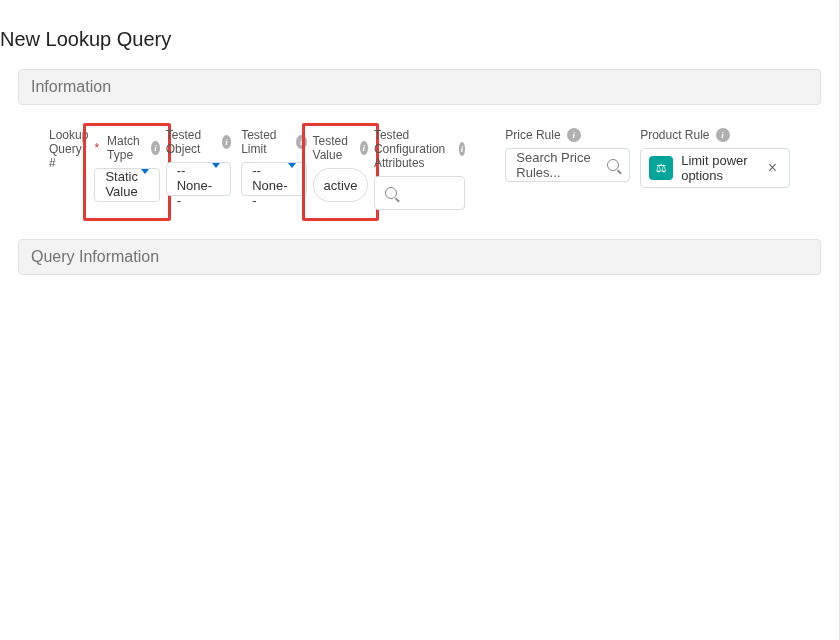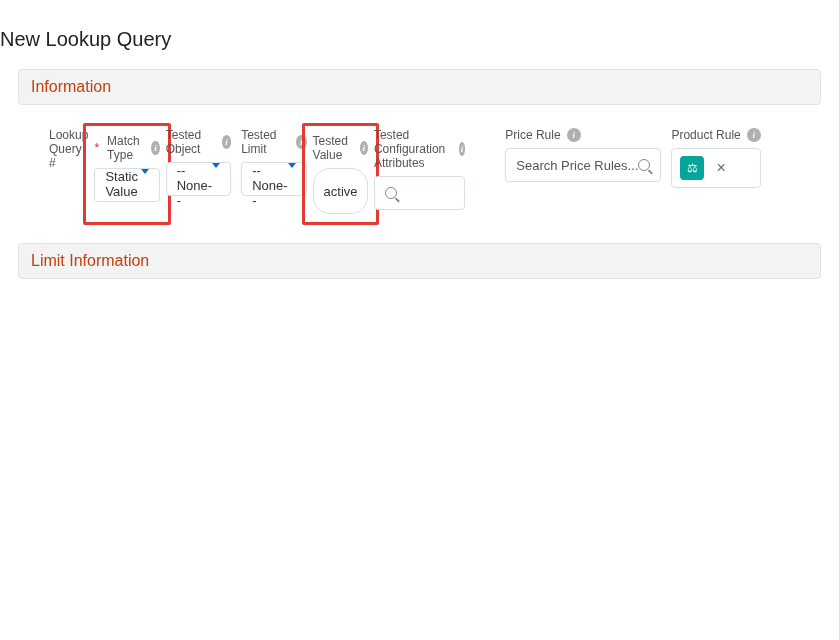--- a/index.html
+++ b/index.html
@@ -21,21 +21,21 @@
     color: #222;
     padding: 28px 0 18px 0;
   }
   .section-bar {
     background: #f3f3f3;
     border: 1px solid #e2e2e2;
     border-radius: 4px;
     padding: 8px 12px;
     margin: 0 18px;
     font-size: 16px;
-    color: #c2410c;
+    color: #737373;
   }
   .form-area {
     display: flex;
     gap: 30px;
     padding: 18px 44px 10px 44px;
   }
   .col {
     flex: 1;
     display: flex;
     flex-direction: row;
@@ -77,21 +77,21 @@
     font-size: 13px;
     color: #333;
   }
   .select-box {
     height: 34px;
     display: flex; align-items: flex-start; justify-content: space-between;
     padding: 0 10px;
     cursor: pointer;
   }
   .text-input {
-    height: 46px;
+    height: 34px;
     padding: 16px 10px;
     outline: none;
     border-radius: 17px;
   }
   .lookup-input {
     height: 34px;
     display: flex; align-items: center;
     padding: 8px 10px;
     color: #999;
     cursor: text;
@@ -214,25 +214,26 @@
       </div>
     </div>
 
     <div class="field-group">
       <div class="label-row">
         <span>Product Rule</span>
         <span class="info-icon">i</span>
       </div>
       <div class="pill-box">
         <span class="pill-icon">⚖</span>
+        <span class="pill-label">Limit power options</span>
         <span class="close-x">×</span>
       </div>
     </div>
 
   </div>
 </div>
 
-<div class="section-bar">Limit Information</div>
+<div class="section-bar">Query Information</div>
 
 <div class="form-area" style="padding-top:14px;">
   
   
 </div>
 
 </body></html>

